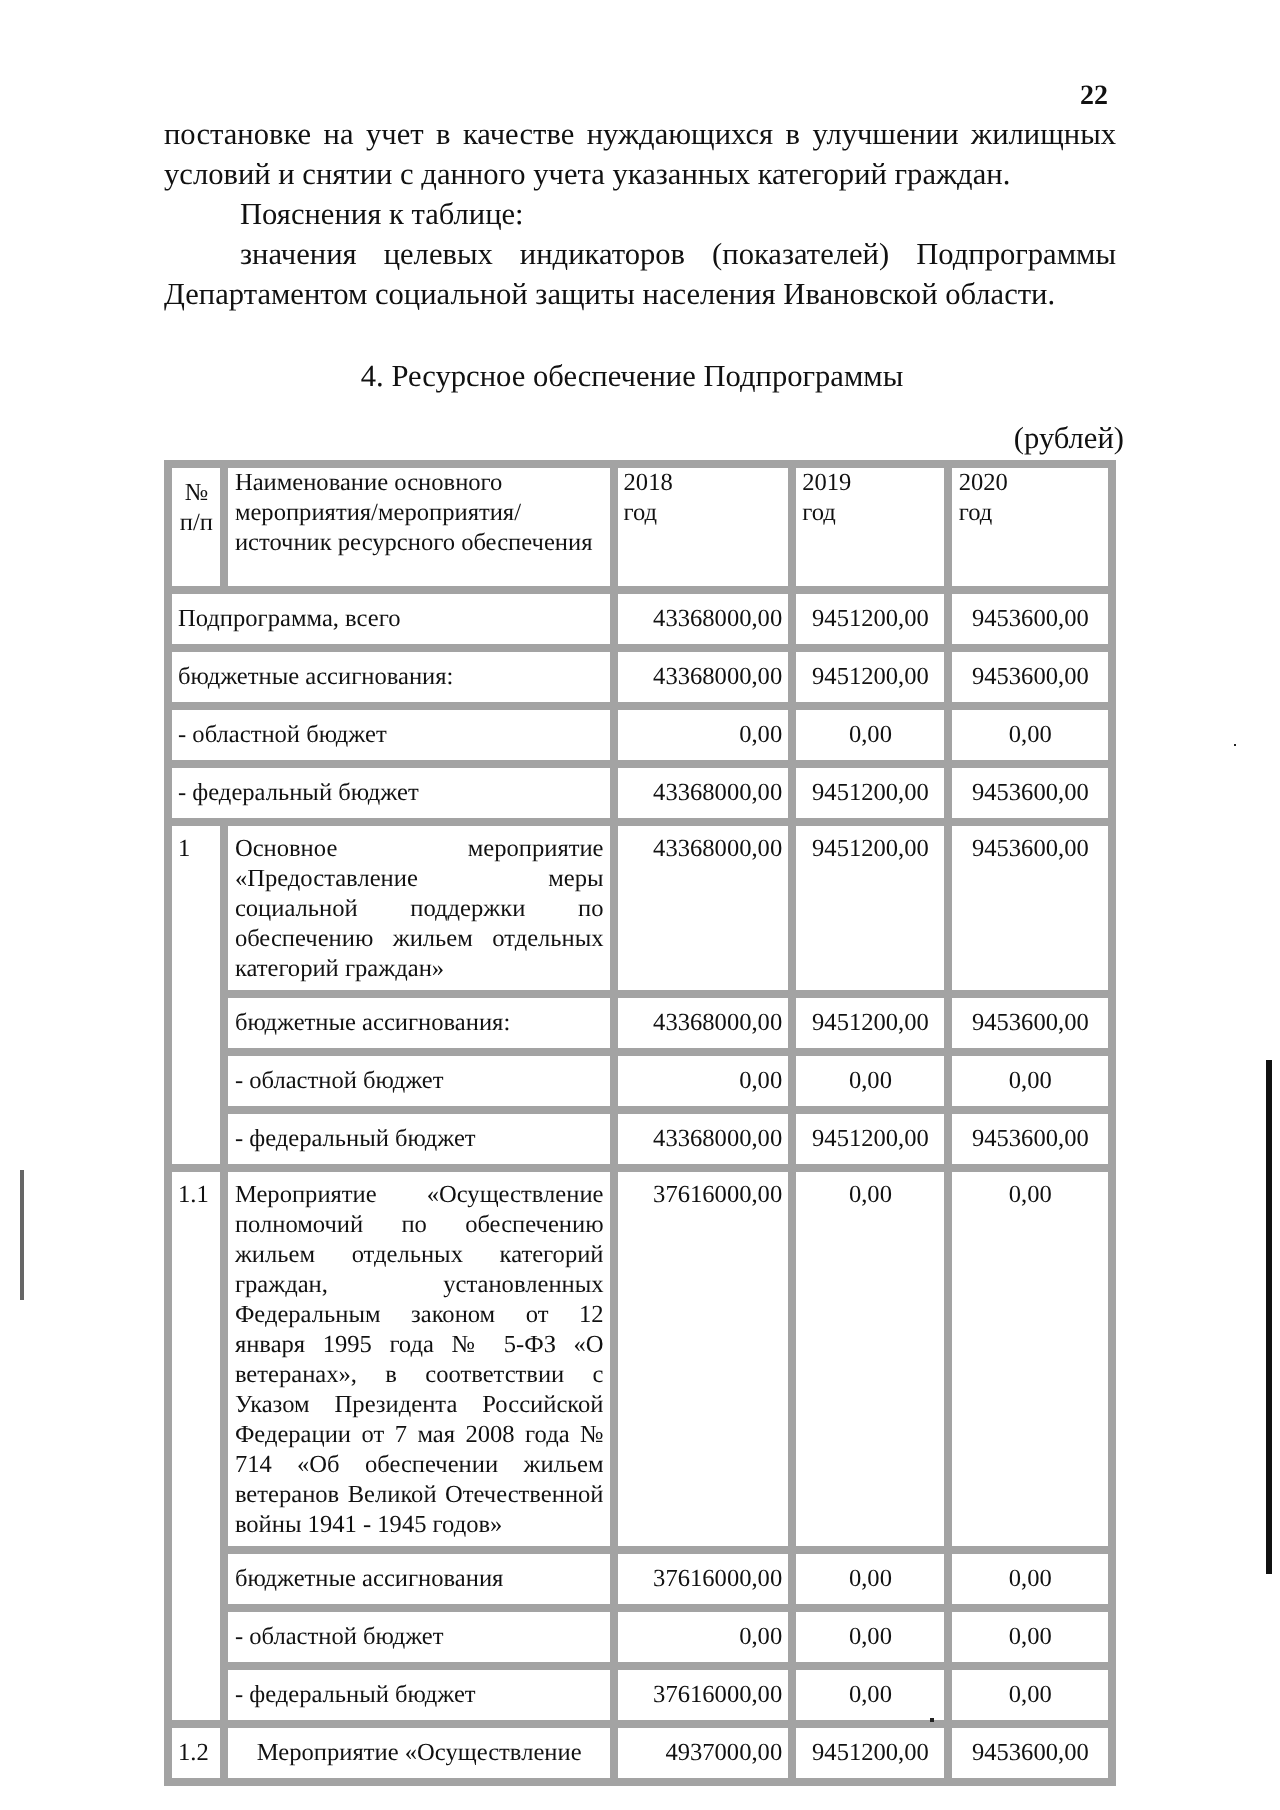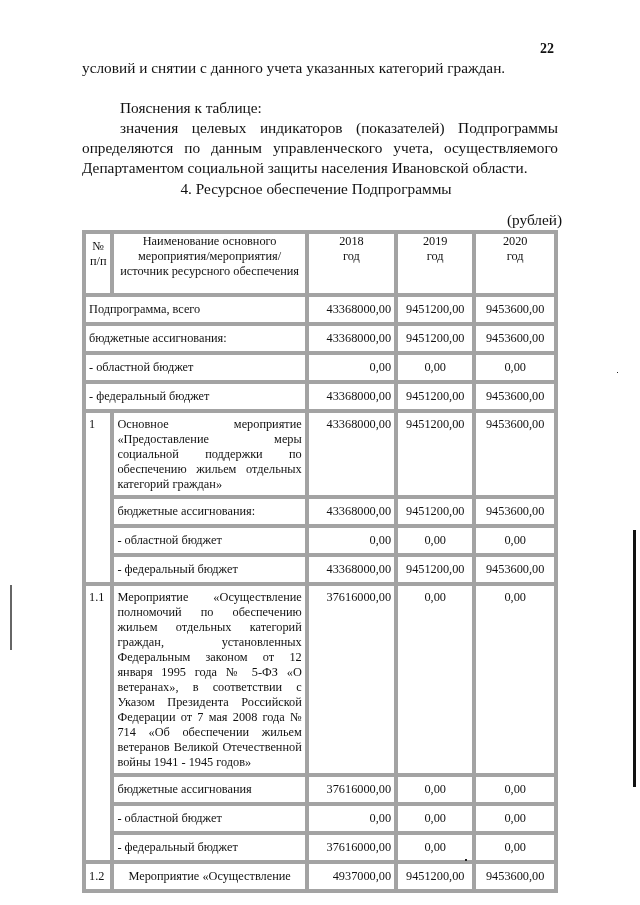--- a/index.html
+++ b/index.html
@@ -65,21 +65,21 @@
     table.res td {
       border: 4px solid #a3a3a3;
       padding: 0 3px;
       vertical-align: middle;
     }
     .c-num { width: 19px; vertical-align: top !important; padding-top: 4px !important; }
     .c-name { width: 201px; }
     .c-y18 { width: 82px; text-align: right; }
     .c-y19 { width: 70px; text-align: center; }
     .c-y20 { width: 74px; text-align: center; }
-    tr.hdr td { height: 54px; text-align: center; vertical-align: top; padding-top: 0; }
+    tr.hdr td { height: 54px; text-align: left; vertical-align: top; padding-top: 0; }
     tr.r26 td { height: 25px; }
     tr.r27 td { height: 25px; }
     tr.tall td { vertical-align: top; padding-top: 4px; padding-bottom: 3px; }
     .just { text-align: justify; }
     .center { text-align: center; }
     .mark-left {
       position: absolute;
       left: 10px;
       top: 585px;
       width: 2px;
@@ -95,28 +95,28 @@
       background: #111;
     }
     .speck { position: absolute; width: 2px; height: 2px; background: #222; }
   </style>
 </head>
 <body>
 
 <div class="page-number">22</div>
 
 <div class="para p1">
+  <span class="line1">постановке на учет в качестве нуждающихся в улучшении жилищных</span>
   <span class="line2">условий и снятии с данного учета указанных категорий граждан.</span>
 </div>
 
 <div class="para p2">Пояснения к таблице:</div>
 
 <div class="para p3">
   <span class="line1">значения целевых индикаторов (показателей) Подпрограммы</span>
-  <span class="line2">определяются по данным управленческого учета, осуществляемого</span>
   <span class="line3">Департаментом социальной защиты населения Ивановской области.</span>
 </div>
 
 <div class="section-title">4. Ресурсное обеспечение Подпрограммы</div>
 <div class="units">(рублей)</div>
 
 <table class="res">
   <tbody>
       <tr class="hdr">
     <td class="c-num" style="text-align:center;padding:5px 1px 0 1px !important;">№ п/п</td>

